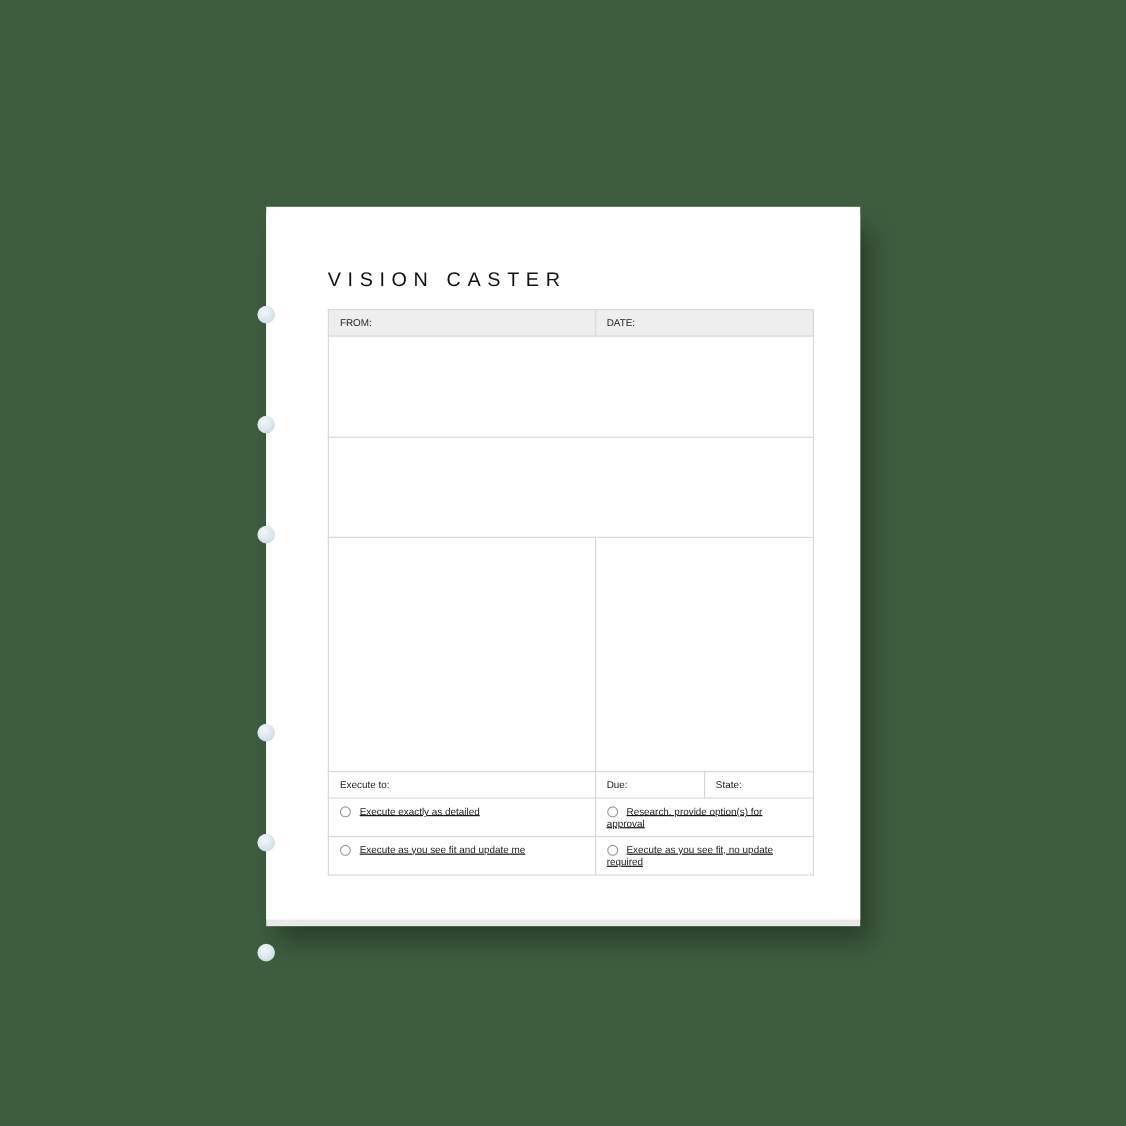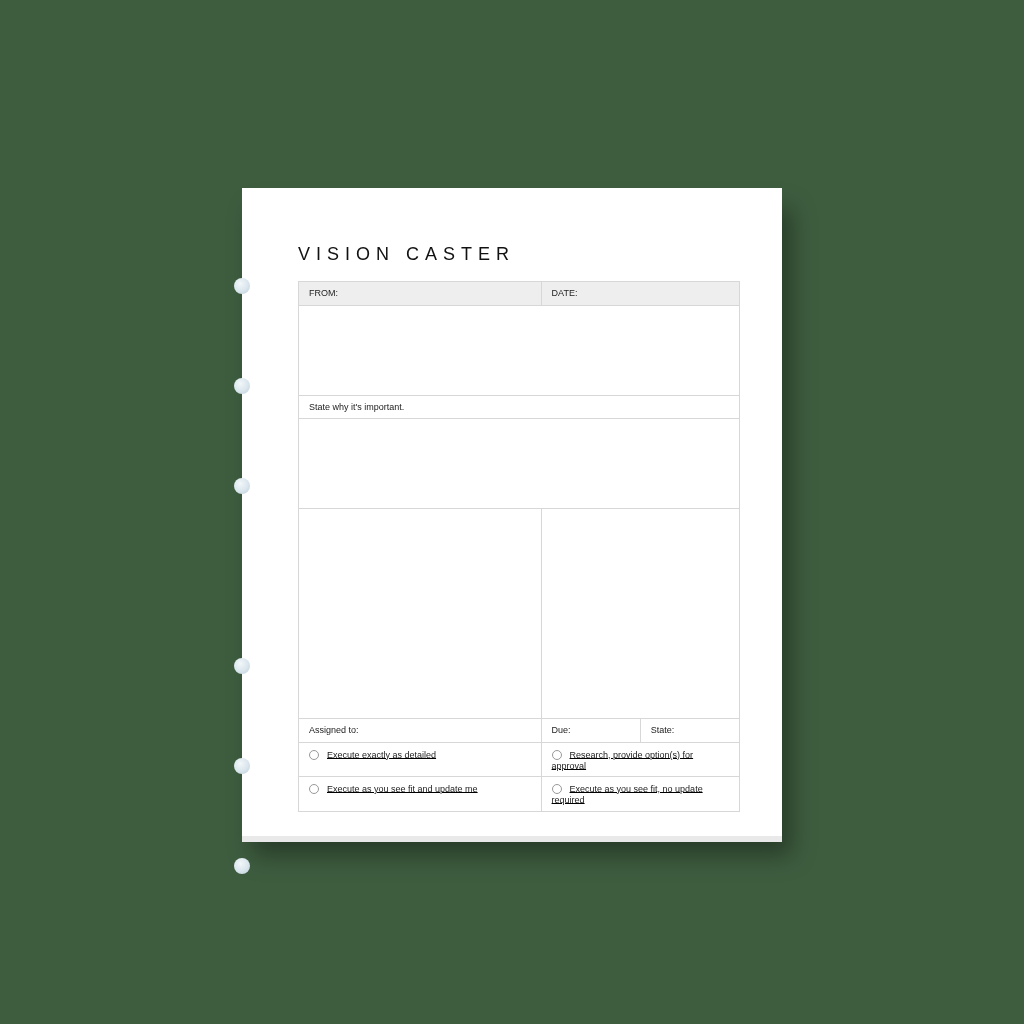--- a/index.html
+++ b/index.html
@@ -140,34 +140,31 @@
         <tbody>
             <tr class="row-header">
           <td class="hdr">FROM:</td>
           <td class="hdr" colspan="2">DATE:</td>
         </tr>
 
         <tr class="row-body-tall">
           <td colspan="3"></td>
         </tr>
 
-        <tr class="row-prompt">
-          <td colspan="3">State why it's important.</td>
-        </tr>
         <tr class="row-body-tall">
           <td colspan="3"></td>
         </tr>
 
         <tr class="row-body-huge">
           <td></td>
           <td colspan="2"></td>
         </tr>
 
         <tr class="row-header">
-          <td>Assigned to:</td>
+          <td>Execute to:</td>
           <td>Due:</td>
           <td>State:</td>
         </tr>
 
         <tr class="row-opts">
           <td class="radio-cell">
             <span class="radio"></span><span class="radio-label">Execute exactly as detailed</span>
           </td>
           <td class="radio-cell" colspan="2">
             <span class="radio"></span><span class="radio-label">Research, provide option(s) for approval</span>

